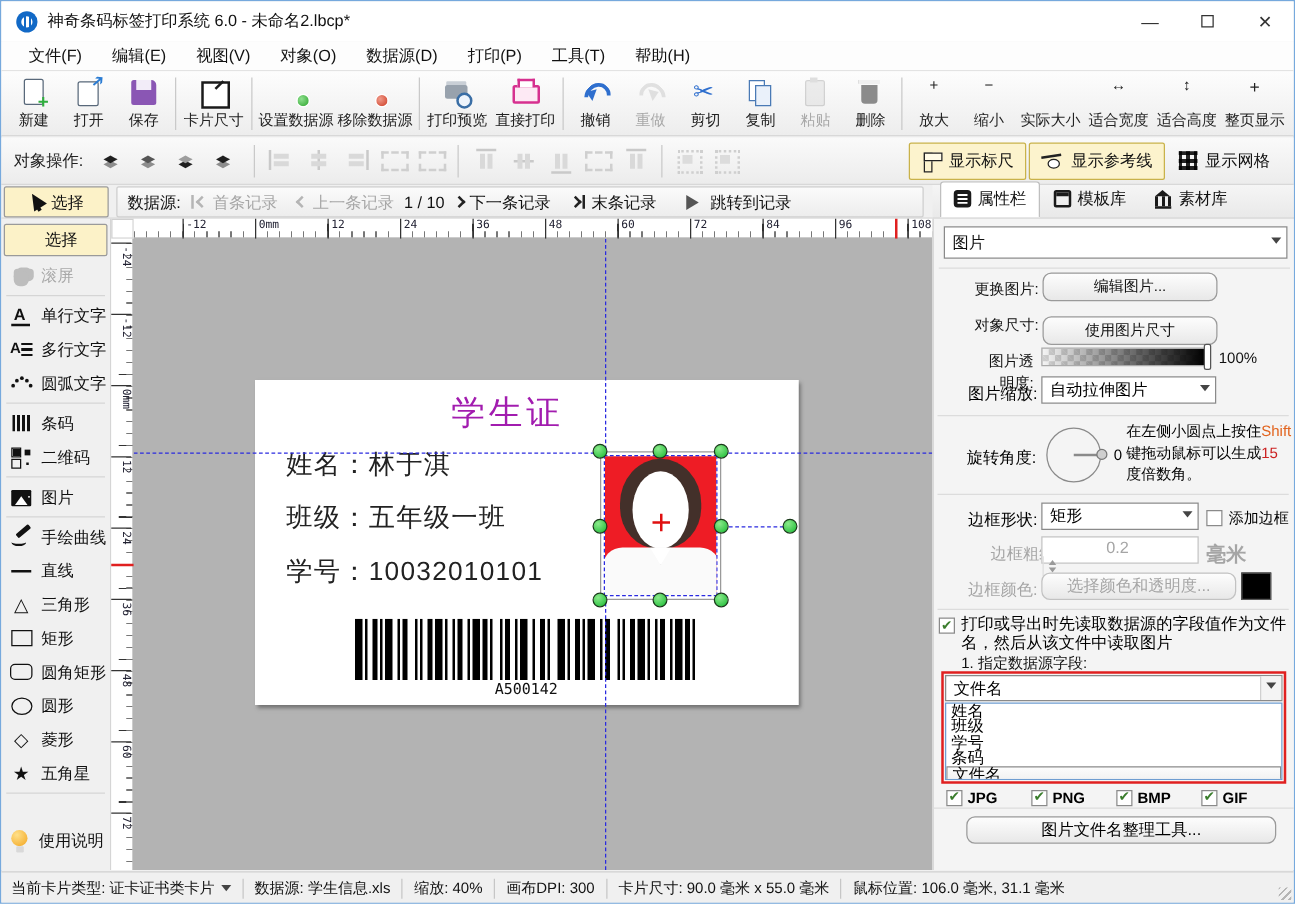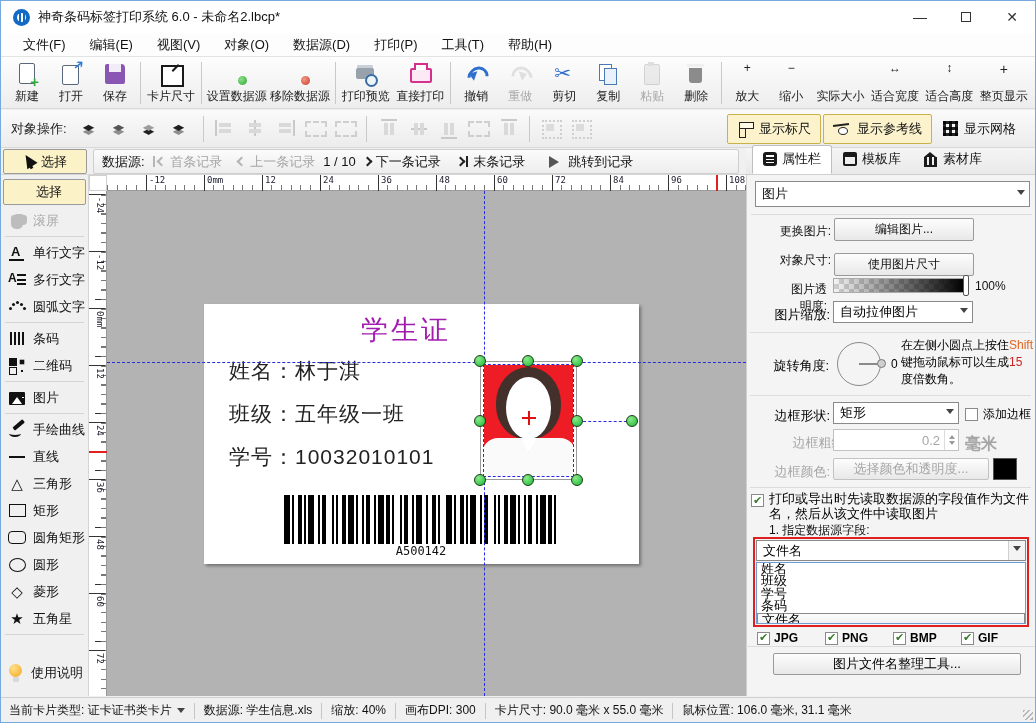--- a/index.html
+++ b/index.html
@@ -176,37 +176,37 @@
   .rot-line { position:absolute; left:471px; top:230px; width:54px; border-top:1px dashed #2a2ae0; }
 
   
   .panel { position:absolute; left:745px; top:174px; width:291px; height:521px; background:#f4f4f4; border-left:1px solid #cfcfcf; font-size:12px; color:#111; }
   .p-sep { position:absolute; left:4px; width:281px; height:1px; background:#dcdcdc; }
   .combo { position:absolute; background:#fff; border:1px solid #8a8a8a; display:flex; align-items:center; padding-left:6px; }
   .combo .arrowbox { margin-left:auto; width:17px; align-self:stretch; display:flex; align-items:center; justify-content:center; border-left:1px solid #d0d0d0; background:#f4f4f4; }
   .caret-down { width:0; height:0; border:4px solid transparent; border-top:5px solid #444; margin-top:4px; }
   .p-label { position:absolute; text-align:right; width:80px; }
   .p-label.dim, .dim { color:#a5a5a5; }
-  .btn { position:absolute; background:linear-gradient(#fdfdfd,#e8e8e8); border:1px solid #9a9a9a; border-radius:2px; text-align:center; display:flex; align-items:center; justify-content:center; }
+  .btn { position:absolute; background:linear-gradient(#fdfdfd,#e8e8e8); border:1px solid #9a9a9a; border-radius:7px; text-align:center; display:flex; align-items:center; justify-content:center; }
   .btn.dimbtn { color:#a5a5a5; border-color:#c2c2c2; }
   .alpha-slider { position:absolute; left:832px; top:277px; width:132px; height:15px;
      background-image:linear-gradient(90deg, rgba(0,0,0,0), #000),
        linear-gradient(45deg,#cfcfcf 25%,transparent 25% 75%,#cfcfcf 75%),
        linear-gradient(45deg,#cfcfcf 25%,transparent 25% 75%,#cfcfcf 75%);
      background-size:100% 100%, 10px 10px, 10px 10px; background-position:0 0, 0 0, 5px 5px; border:1px solid #aaa; }
   .slider-handle { position:absolute; left:962px; top:274px; width:6px; height:21px; background:#fff; border:1px solid #555; border-radius:2px; }
   .rot-circle { position:absolute; left:836px; top:341px; width:44px; height:44px; border:1.5px solid #8a8a8a; border-radius:50%; }
   .rot-circle::after { content:""; position:absolute; left:21px; top:20px; width:24px; height:2px; background:#8a8a8a; }
   .rot-knob { position:absolute; left:876px; top:358px; width:9px; height:9px; border-radius:50%; background:#cfcfcf; border:1.5px solid #777; }
   .hint { position:absolute; left:900px; top:336px; width:132px; line-height:17px; font-size:12px; }
   .hint .hl-shift { color:#e2641e; } .hint .hl-num { color:#cc2222; }
   .cb { width:13px; height:13px; background:#fff; border:1px solid #8a8a8a; display:inline-flex; align-items:center; justify-content:center; font-size:11px; color:#3a7d2c; flex:none; }
   .cb.checked::after { content:"✔"; margin-top:-1px; }
   .cbrow { position:absolute; display:flex; align-items:center; gap:5px; }
-  .spin { position:absolute; left:832px; top:428px; width:126px; height:22px; background:#fff; border:1px solid #c2c2c2; display:flex; align-items:center; }
+  .spin { position:absolute; left:832px; top:428px; width:126px; height:22px; background:#fff; border:1px solid #c2c2c2; display:flex; align-items:center;flex-direction:column; }
   .spin .val { flex:1; text-align:right; color:#a5a5a5; padding-right:4px; }
   .spin .arrows { width:14px; display:flex; flex-direction:column; align-items:center; gap:2px; border-left:1px solid #ddd; align-self:stretch; justify-content:center; }
   .spin .up { width:0; height:0; border:3.5px solid transparent; border-bottom:4.5px solid #9a9a9a; }
   .spin .dn { width:0; height:0; border:3.5px solid transparent; border-top:4.5px solid #9a9a9a; }
   .swatch { position:absolute; left:992px; top:457px; width:24px; height:22px; background:#000; border:1px solid #555; }
   .wrap-text { position:absolute; left:768px; top:490px; width:264px; line-height:15px; }
   .redbox { position:absolute; left:752px; top:536px; width:276px; height:90px; border:2px solid #e02020; }
   .field-combo { left:755px; top:539px; width:270px; height:21px; }
   .droplist { position:absolute; left:755px; top:561px; width:270px; height:62px; background:#fff; border:1px solid #6f9dd1; overflow:hidden; }
   .droplist .opt { height:12.4px; line-height:12.4px; padding-left:4px; }

